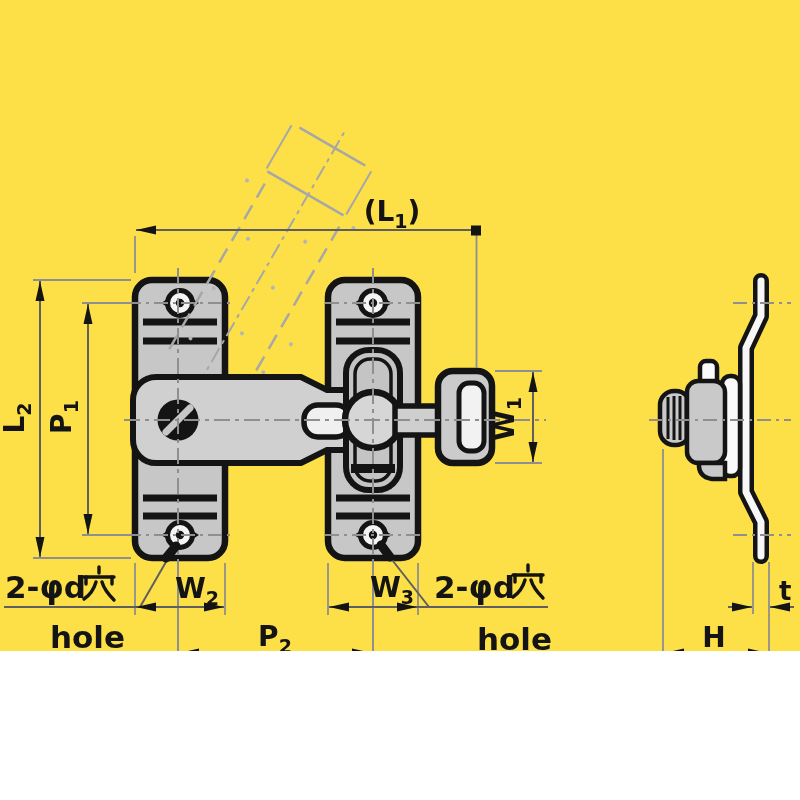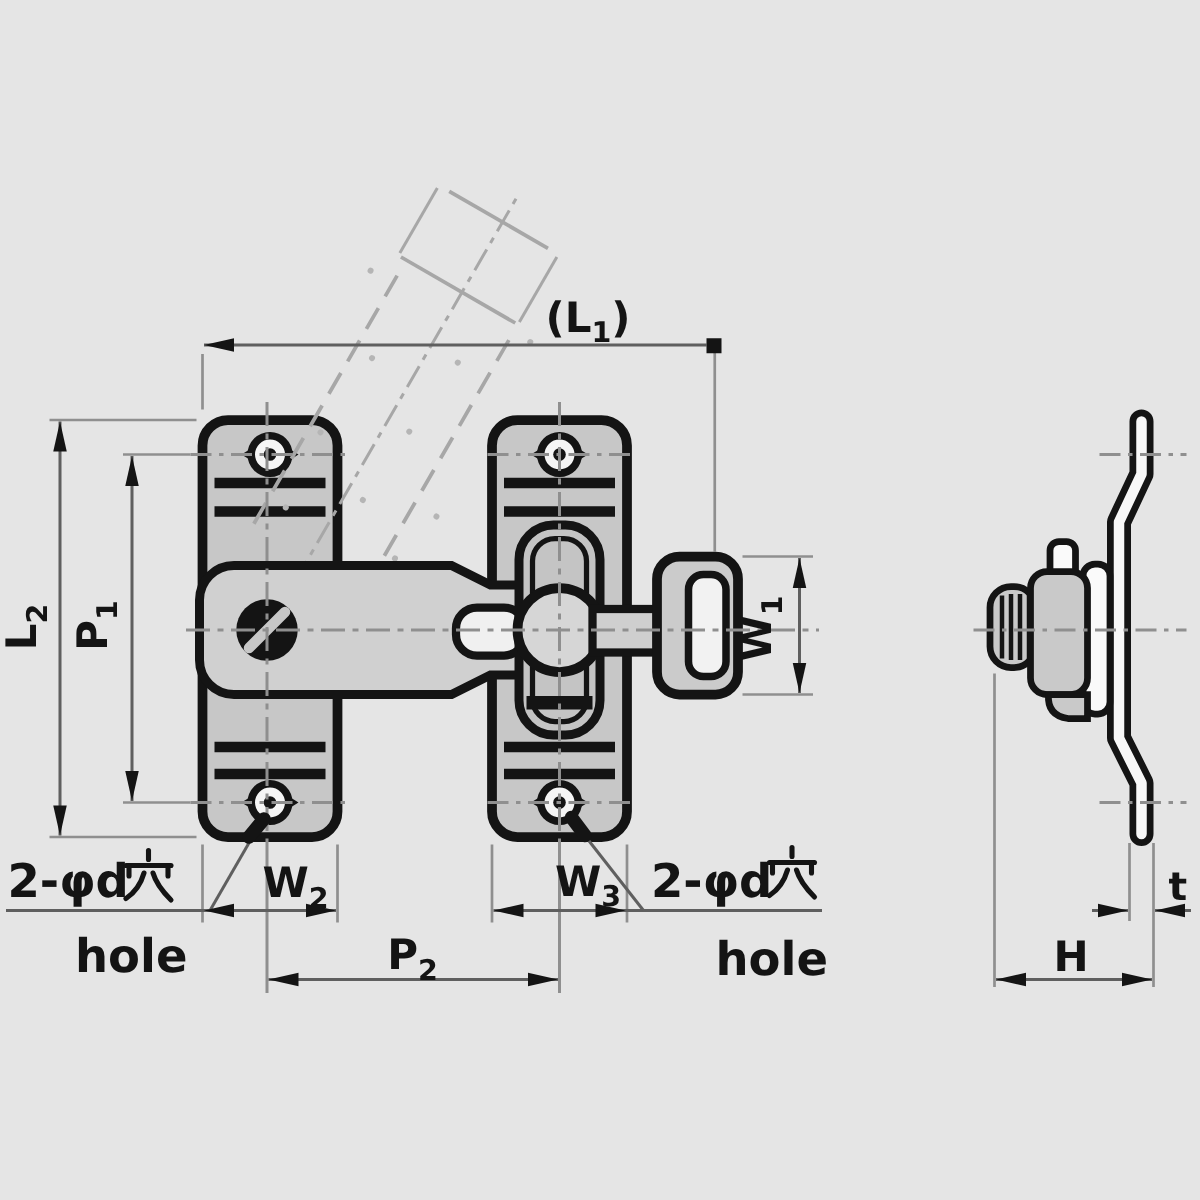--- a/index.html
+++ b/index.html
@@ -1,16 +1,16 @@
 <!DOCTYPE html>
 <html><head>
 <meta charset="utf-8">
 <style>
   html,body { margin:0; padding:0; background:#ffffff; }
-  .stage { position:relative; width:800px; height:800px; background:#e5e5e5; overflow:hidden; }
+  .stage { position:relative; width:800px; height:651px; background:#fde047; overflow:hidden; }
   svg { display:block; }
   text, tspan {
     font-family: "DejaVu Sans", sans-serif;
     font-weight: bold;
     fill: #141414;
   }
   .dim { font-size: 28px; }
   .dimsub { font-size: 19px; }
   .ann { font-size: 31px; }
   .tiny { font-size: 26px; }

